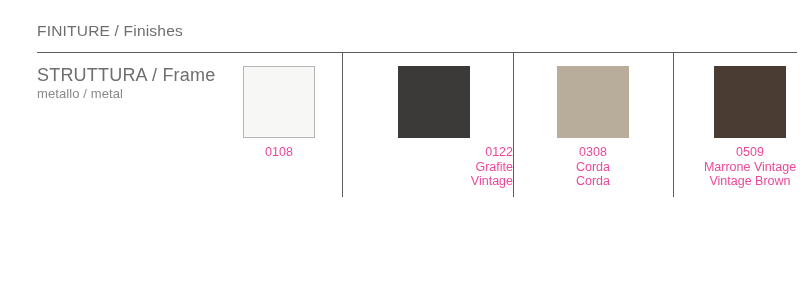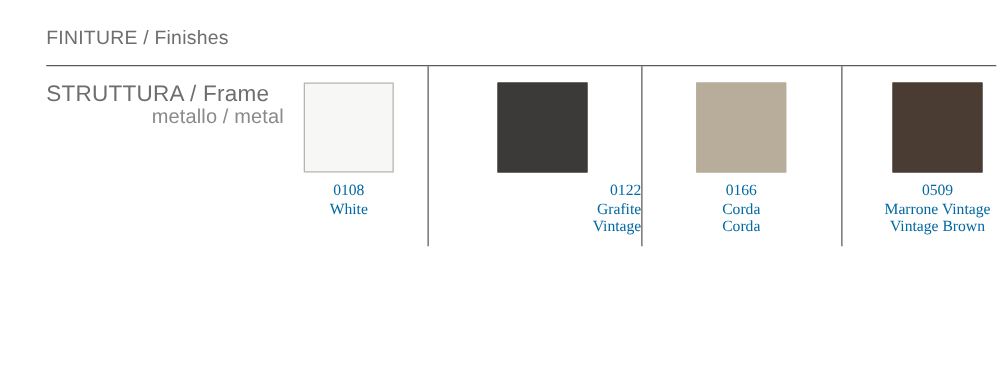--- a/index.html
+++ b/index.html
@@ -55,27 +55,26 @@
     width: 190px;
   }
   .row-label-main {
     font-size: 18px;
     letter-spacing: 0.2px;
     color: #6e6e6e;
     line-height: 19px;
     white-space: nowrap;
   }
   .row-label-sub {
-    font-size: 16px;
+    font-size: 13px;
     letter-spacing: 0.1px;
     color: #8a8a8a;
     line-height: 15px;
     margin-top: 1px;
     white-space: nowrap;
-    text-align: right;
   }
 
   
   .vrule {
     position: absolute;
     top: 53px;
     width: 1px;
     height: 144px;
     background: #5b5b5b;
   }
@@ -90,23 +89,22 @@
   .swatch-chip {
     width: 72px;
     height: 72px;
     margin: 0 auto;
     box-sizing: border-box;
   }
   .swatch-caption {
     margin-top: 7px;
     font-size: 12.5px;
     line-height: 14.5px;
-    color: #0369a1;
+    color: #ec4899;
     white-space: nowrap;
-    font-family: Liberation Serif, serif;
   }
   .swatch-code { }
   .swatch-name-it { }
   .swatch-name-en { }
 </style>
 </head>
 <body>
 
 <div class="sheet">
 
@@ -120,37 +118,36 @@
   </div>
 
   <div class="vrule" style="left:330px;"></div>
   <div class="vrule" style="left:501px;"></div>
   <div class="vrule" style="left:661px;"></div>
 
   <div class="swatch-cell" style="left:188px;">
     <div class="swatch-chip" style="background:#f7f7f5;border:1px solid #b5b5b5;"></div>
     <div class="swatch-caption">
       <div class="swatch-code">0108</div>
-      <div class="swatch-name-en">White</div>
     </div>
   </div>
 
   <div class="swatch-cell" style="left:343px;text-align:right;">
     <div class="swatch-chip" style="background:#3b3a38;border:1px solid #3b3a38;"></div>
     <div class="swatch-caption">
       <div class="swatch-code">0122</div>
       <div class="swatch-name-it">Grafite</div>
       <div class="swatch-name-en">Vintage</div>
     </div>
   </div>
 
   <div class="swatch-cell" style="left:502px;">
     <div class="swatch-chip" style="background:#b8ac9b;border:1px solid #b8ac9b;"></div>
     <div class="swatch-caption">
-      <div class="swatch-code">0166</div>
+      <div class="swatch-code">0308</div>
       <div class="swatch-name-it">Corda</div>
       <div class="swatch-name-en">Corda</div>
     </div>
   </div>
 
   <div class="swatch-cell" style="left:659px;">
     <div class="swatch-chip" style="background:#4a3c33;border:1px solid #4a3c33;"></div>
     <div class="swatch-caption">
       <div class="swatch-code">0509</div>
       <div class="swatch-name-it">Marrone Vintage</div>

